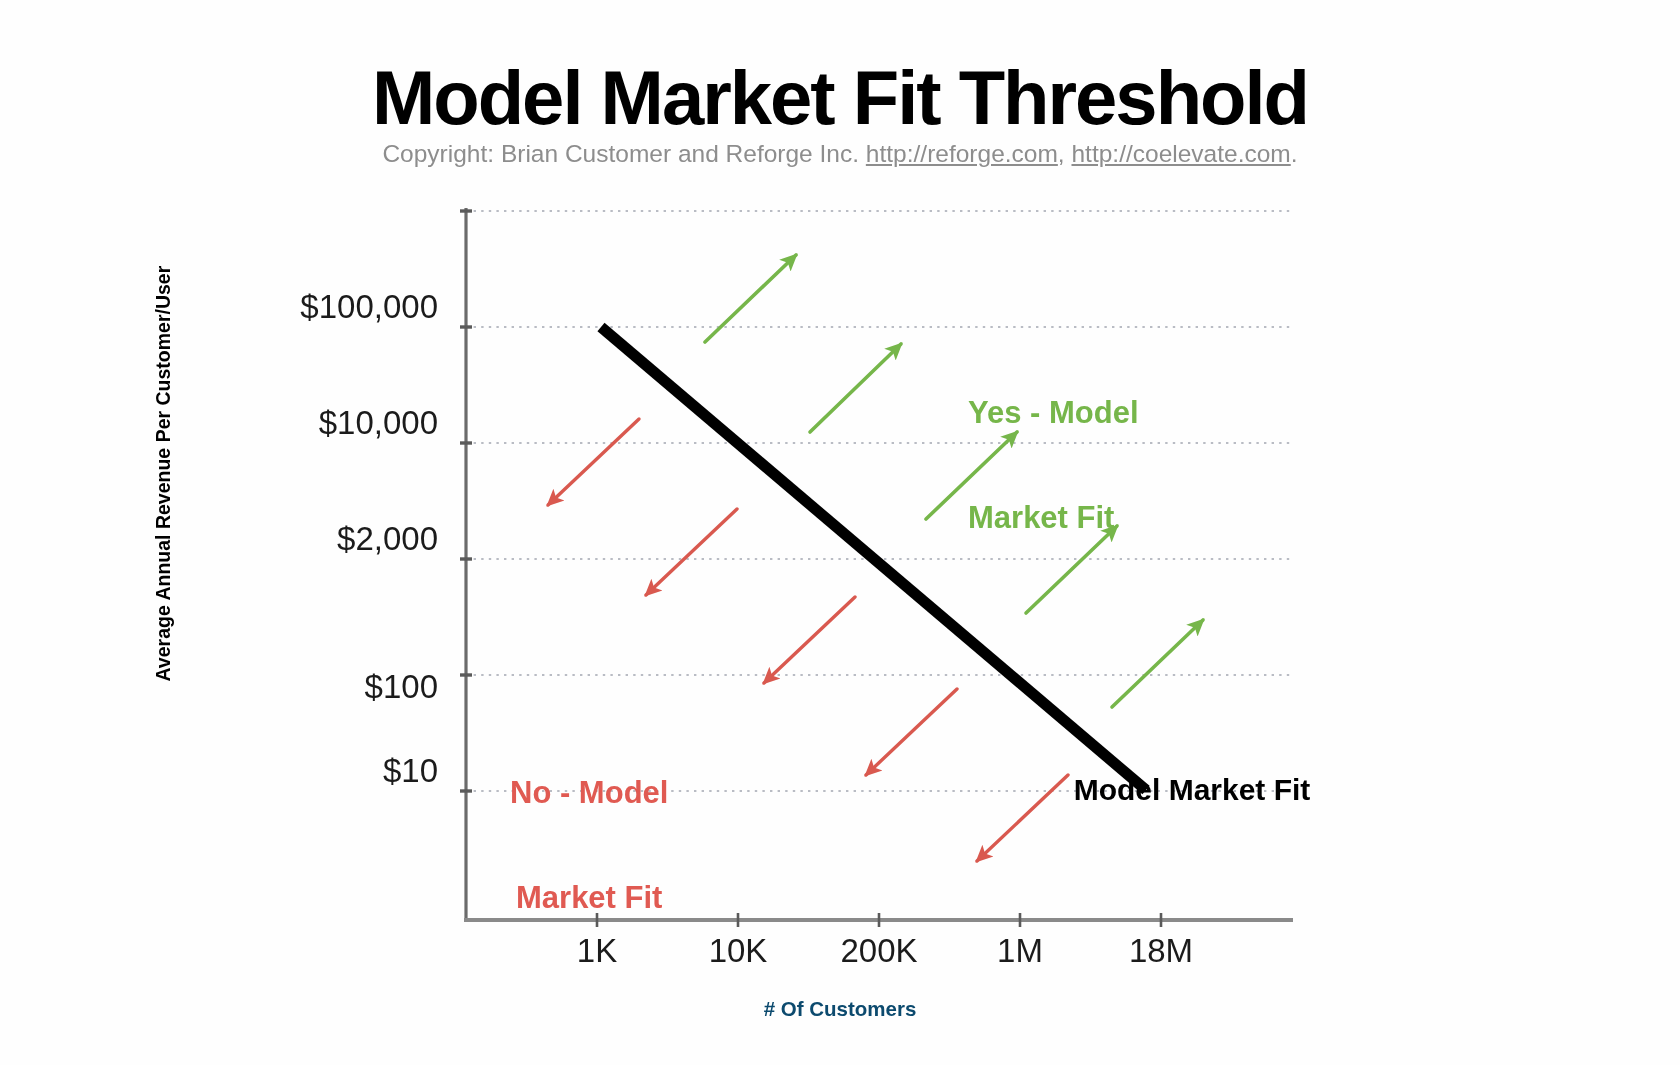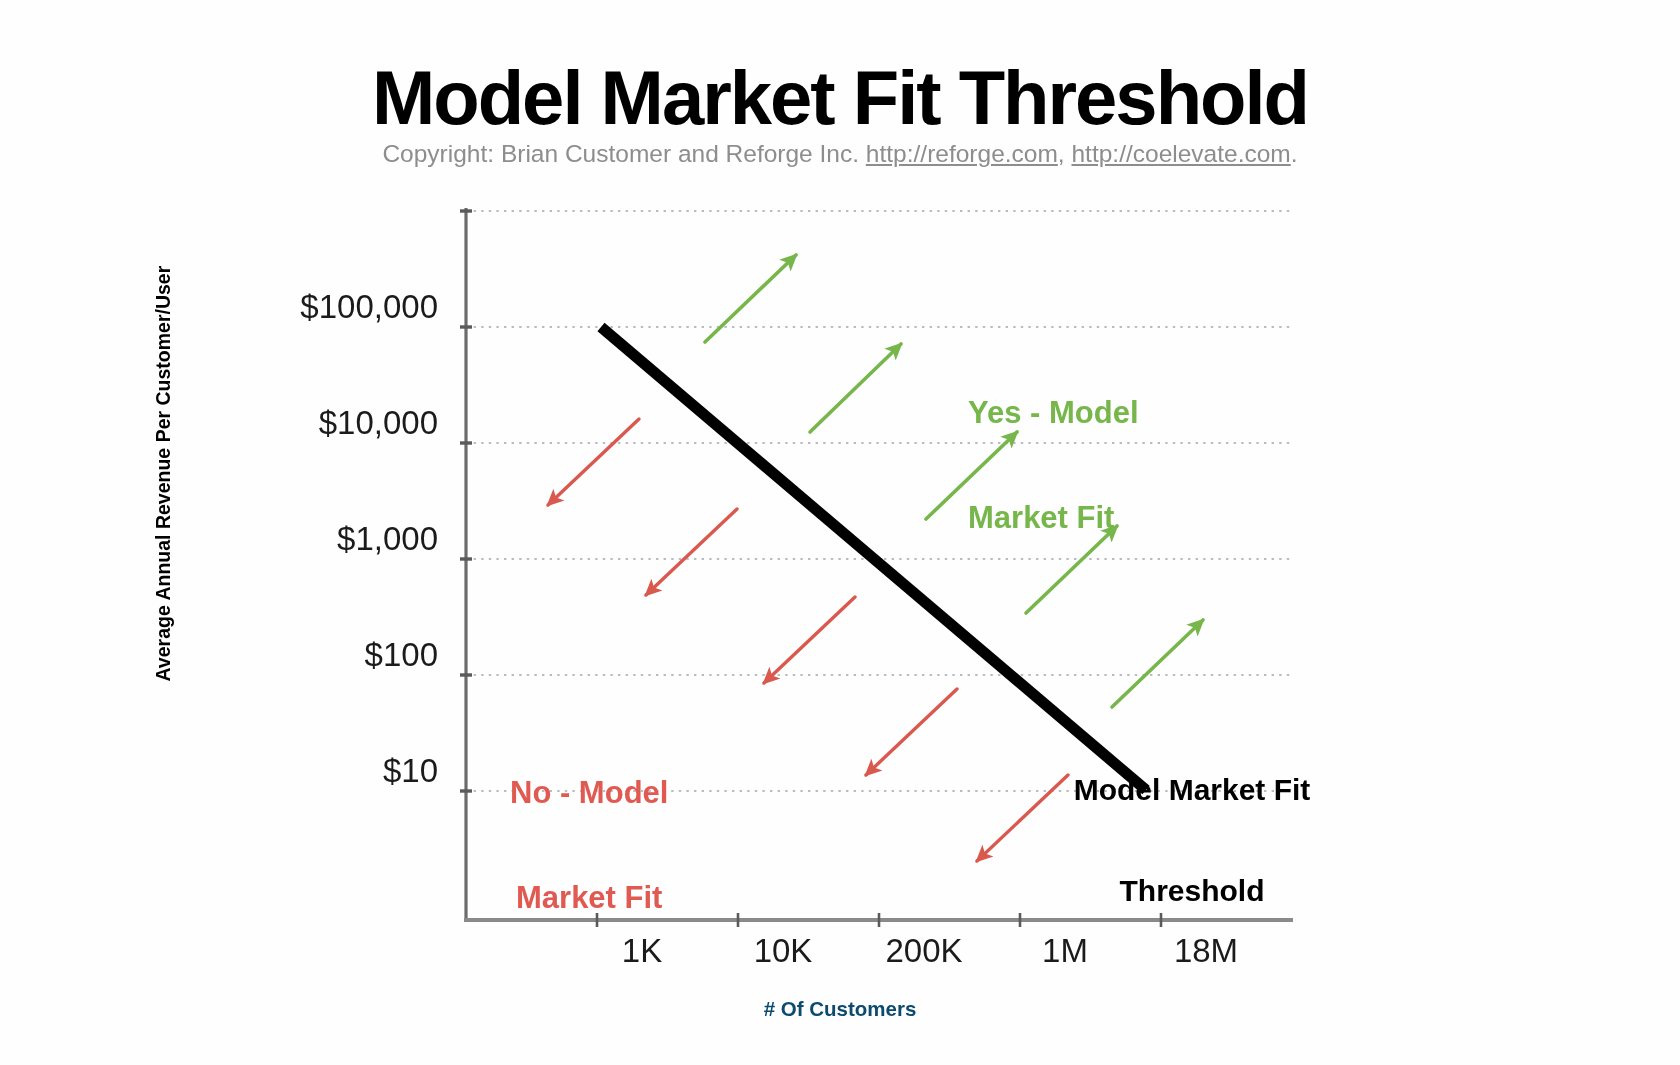--- a/index.html
+++ b/index.html
@@ -68,21 +68,20 @@
     color: #1b1b1b;
     white-space: nowrap;
   }
   .x-tick {
     position: absolute;
     text-align: center;
     font-size: 33px;
     color: #1b1b1b;
     white-space: nowrap;
     transform: translateX(-50%);
-    margin-left: 45px;
   }
 
   
   #y-axis-title {
     position: absolute;
     left: 163px;
     top: 470px;
     transform-origin: center center;
     transform: rotate(-90deg);
     font-size: 19.5px;
@@ -198,22 +197,22 @@
       <line x1="639" y1="419" x2="548" y2="505" marker-end="url(#arrow-red)"></line>
       <line x1="737" y1="509" x2="646" y2="595" marker-end="url(#arrow-red)"></line>
       <line x1="855" y1="597" x2="764" y2="683" marker-end="url(#arrow-red)"></line>
       <line x1="957" y1="689" x2="866" y2="775" marker-end="url(#arrow-red)"></line>
       <line x1="1068" y1="775" x2="977" y2="861" marker-end="url(#arrow-red)"></line>
     </g>
   </svg>
 
   <div class="y-tick" style="left:268px; top:288px; width:170px;">$100,000</div>
   <div class="y-tick" style="left:268px; top:404px; width:170px;">$10,000</div>
-  <div class="y-tick" style="left:268px; top:520px; width:170px;">$1,000</div>
-  <div class="y-tick" style="left:268px; top:636px; width:170px;">$100</div>
+  <div class="y-tick" style="left:268px; top:520px; width:170px;">$2,000</div>
+  <div class="y-tick" style="left:268px; top:668px; width:170px;">$100</div>
   <div class="y-tick" style="left:268px; top:752px; width:170px;">$10</div>
 
   <div class="x-tick" style="left:597px; top:932px;">1K</div>
   <div class="x-tick" style="left:738px; top:932px;">10K</div>
   <div class="x-tick" style="left:879px; top:932px;">200K</div>
   <div class="x-tick" style="left:1020px; top:932px;">1M</div>
   <div class="x-tick" style="left:1161px; top:932px;">18M</div>
 
   <div id="y-axis-title">Average Annual Revenue Per Customer/User</div>
   <div id="x-axis-title"># Of Customers</div>
@@ -223,16 +222,15 @@
     <div>Market Fit</div>
   </div>
 
   <div class="annotation" id="annotation-no">
     <div>No - Model</div>
     <div>Market Fit</div>
   </div>
 
   <div class="annotation" id="annotation-threshold">
     <div>Model Market Fit</div>
-    <div>Threshold</div>
   </div>
 
 </div>
 
 </body></html>

